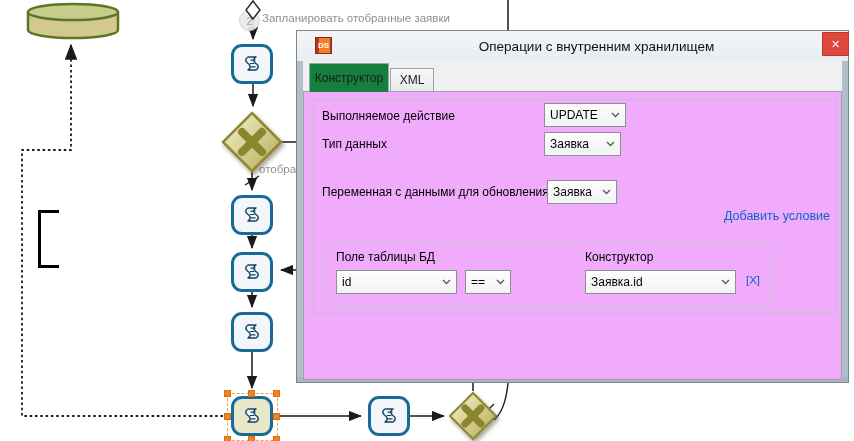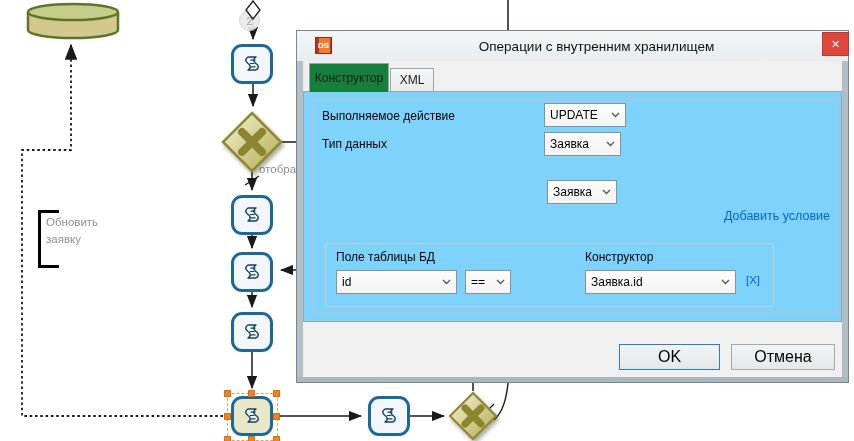--- a/index.html
+++ b/index.html
@@ -39,30 +39,30 @@
              border:1px solid #b93a31;box-sizing:border-box;color:#fff;font-size:11px;display:flex;
              align-items:center;justify-content:center;}
   .frame-l{position:absolute;left:0;top:30px;width:6px;height:317px;background:#b3bfc6;}
   .frame-r{position:absolute;left:545px;top:30px;width:6px;height:317px;background:#b3bfc6;}
   .frame-b{position:absolute;left:0;top:346px;width:551px;height:5px;background:#aab7be;}
   .client{position:absolute;left:6px;top:30px;width:539px;height:316px;background:#f0f0f0;}
   .tab{position:absolute;font-size:12px;color:#1a1a1a;display:flex;align-items:center;justify-content:center;
        border:1px solid #9aa4ab;border-bottom:none;box-sizing:border-box;}
   .tab.active{left:6px;top:2px;width:80px;height:29px;background:#15803d;z-index:3;}
   .tab.inactive{left:87px;top:7px;width:44px;height:23px;background:linear-gradient(#f4f5f6,#e9eaeb);z-index:1;}
-  .page{position:absolute;left:0;top:30px;width:539px;height:231px;background:#7dd3fc;
+  .page{position:absolute;left:0;top:30px;width:539px;height:289px;background:#f0abfc;
         border:1px solid #9aa4ab;box-sizing:border-box;z-index:2;}
   .groupbox{position:absolute;left:9px;top:7px;width:522px;height:213px;border:1px solid #bdc2c7;}
   .flabel{position:absolute;font-size:12px;color:#000;white-space:nowrap;}
   .combo{position:absolute;background:linear-gradient(#fdfdfd,#f2f3f4);border:1px solid #8b9095;
          box-sizing:border-box;display:flex;align-items:center;padding:0 5px;font-size:12px;color:#000;}
   .combo .val{flex:1;white-space:nowrap;overflow:hidden;}
   .link{position:absolute;font-size:12.5px;color:#0a64c8;white-space:nowrap;}
   .condbox{position:absolute;left:21px;top:151px;width:447px;height:62px;border:1px solid #c6cbd0;
-           border-radius:3px;}
+           border-radius:13px;}
   .btn{position:absolute;height:26px;font-size:16px;color:#000;display:flex;align-items:center;
        justify-content:center;box-sizing:border-box;background:linear-gradient(#f2f3f4,#e5e7e8);}
   .btn.ok{left:316px;top:283px;width:101px;border:1px solid #2e7ac4;}
   .btn.cancel{left:428px;top:283px;width:104px;border:1px solid #a6a9ab;}
 </style>
 </head>
 <body>
 
 <div class="stage">
 
@@ -104,20 +104,21 @@
   <svg class="abs" style="left:25px;top:2px;z-index:3" width="96" height="42" viewBox="0 0 96 42">
     <path d="M3,10 L3,28 A45,8 0 0 0 93,28 L93,10" fill="#d3c98f" stroke="#5d7527" stroke-width="2.5"></path>
     <ellipse cx="48" cy="10" rx="45" ry="8" fill="#c6cc8a" stroke="#5d7527" stroke-width="2.5"></ellipse>
   </svg>
 
   <svg class="abs" style="left:245px;top:0;z-index:3" width="16" height="20" viewBox="0 0 16 20">
     <polygon points="8,1 15,10 8,19 1,10" fill="#ffffff" stroke="#222" stroke-width="1.4"></polygon>
   </svg>
 
   <div class="badge" style="left:239px;top:10px">2</div>
+  <div class="glabel" style="left:262px;top:12px">Запланировать отобранные заявки</div>
 
   <div class="task" style="left:231px;top:44px">
     <svg viewBox="0 0 20 20">
         <use href="#scroll-glyph"></use>
       </svg>
   </div>
 
   <svg class="gateway" style="left:220px;top:110px" width="64" height="64" viewBox="0 0 64 64">
     <polygon points="32,3 61,32 32,61 3,32" fill="url(#oliveGrad)" stroke="#8f8933" stroke-width="2.5"></polygon>
     <path d="M22,22 L42,42 M42,22 L22,42" stroke="#8a852e" stroke-width="8" stroke-linecap="round"></path>
@@ -135,24 +136,20 @@
         <use href="#scroll-glyph"></use>
       </svg>
   </div>
   <div class="task" style="left:231px;top:312px">
     <svg viewBox="0 0 20 20">
         <use href="#scroll-glyph"></use>
       </svg>
   </div>
 
   <div class="annotation-bracket"></div>
-  <div class="annotation-text">
-    <div>Обновить</div>
-    <div>заявку</div>
-  </div>
 
   <div class="task selected" style="left:231px;top:396px">
     <svg viewBox="0 0 20 20">
         <use href="#scroll-glyph"></use>
       </svg>
   </div>
   <div class="selection">
     <div class="dash"></div>
     <div class="handle" style="left:0;top:0"></div>
     <div class="handle" style="left:24px;top:0"></div>
@@ -201,20 +198,21 @@
         </div>
 
         <div class="flabel" style="left:18px;top:45px">Тип данных</div>
         <div class="combo" style="left:240px;top:40px;width:77px;height:24px">
           <span class="val">Заявка</span>
           <svg width="9" height="6" viewBox="0 0 9 6">
             <path d="M1,1 L4.5,4.5 L8,1" stroke="#5a5a5a" stroke-width="1.4" fill="none"></path>
             </svg>
         </div>
 
+        <div class="flabel" style="left:18px;top:93px">Переменная с данными для обновления</div>
         <div class="combo" style="left:243px;top:88px;width:70px;height:24px">
           <span class="val">Заявка</span>
           <svg width="9" height="6" viewBox="0 0 9 6">
             <path d="M1,1 L4.5,4.5 L8,1" stroke="#5a5a5a" stroke-width="1.4" fill="none"></path>
             </svg>
         </div>
 
         <div class="link" style="left:300px;top:117px;width:226px;text-align:right">Добавить условие</div>
 
         <div class="condbox">

